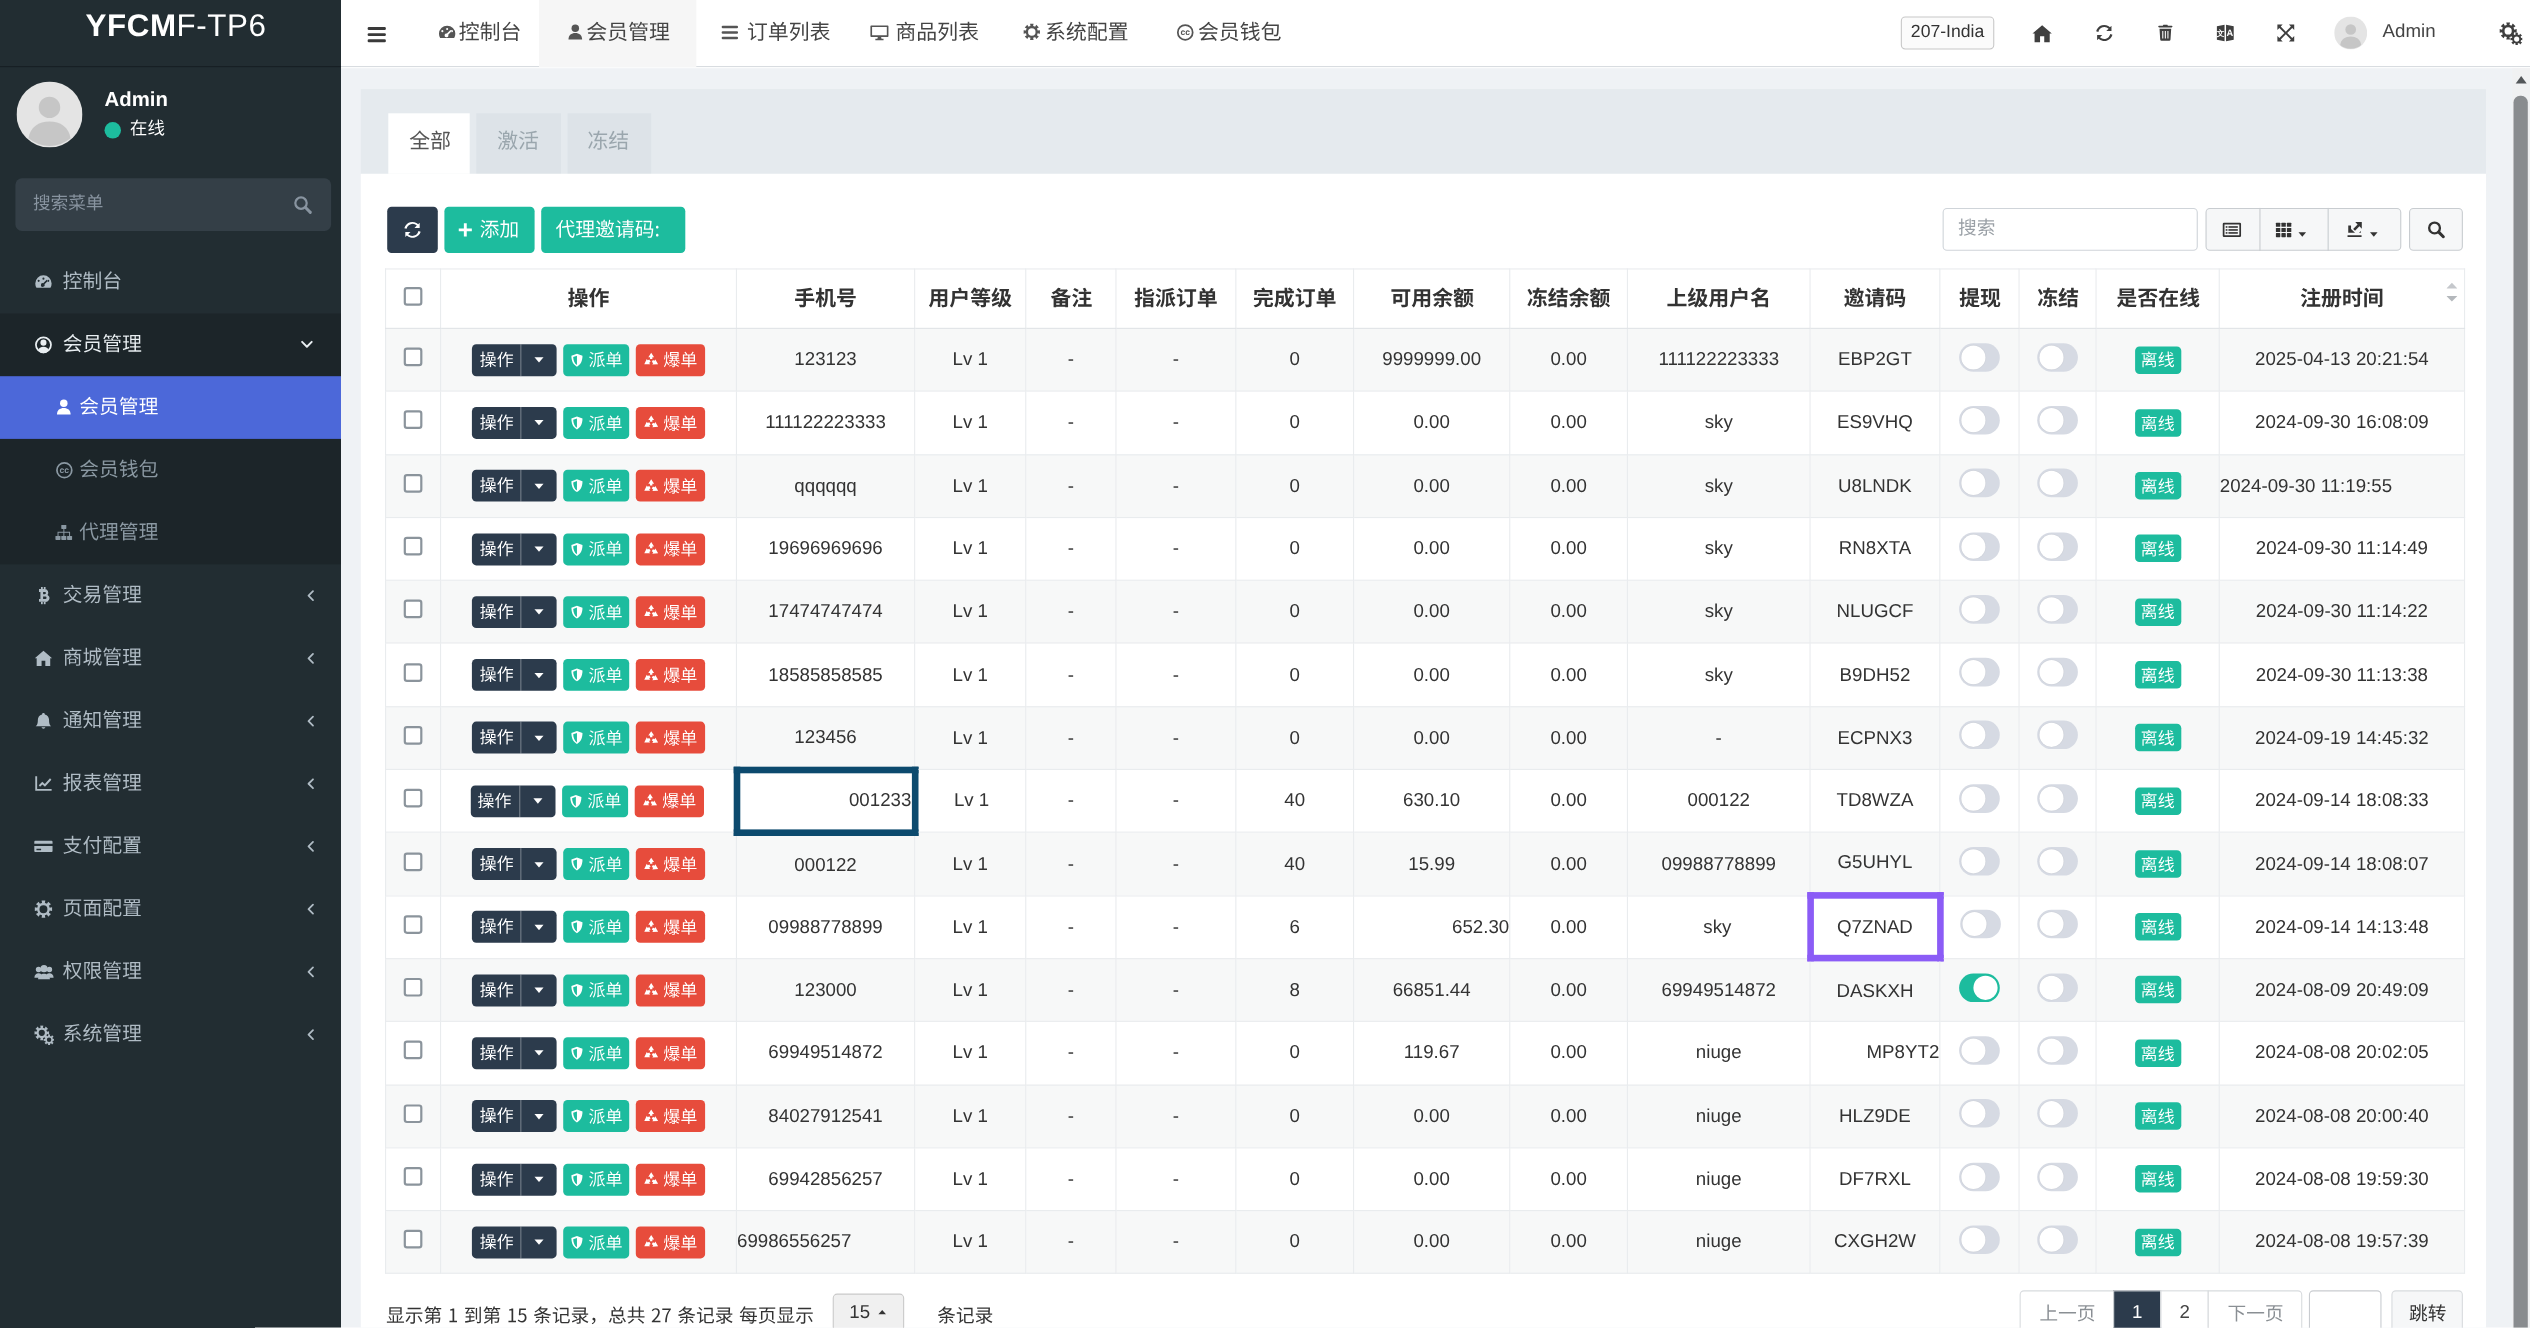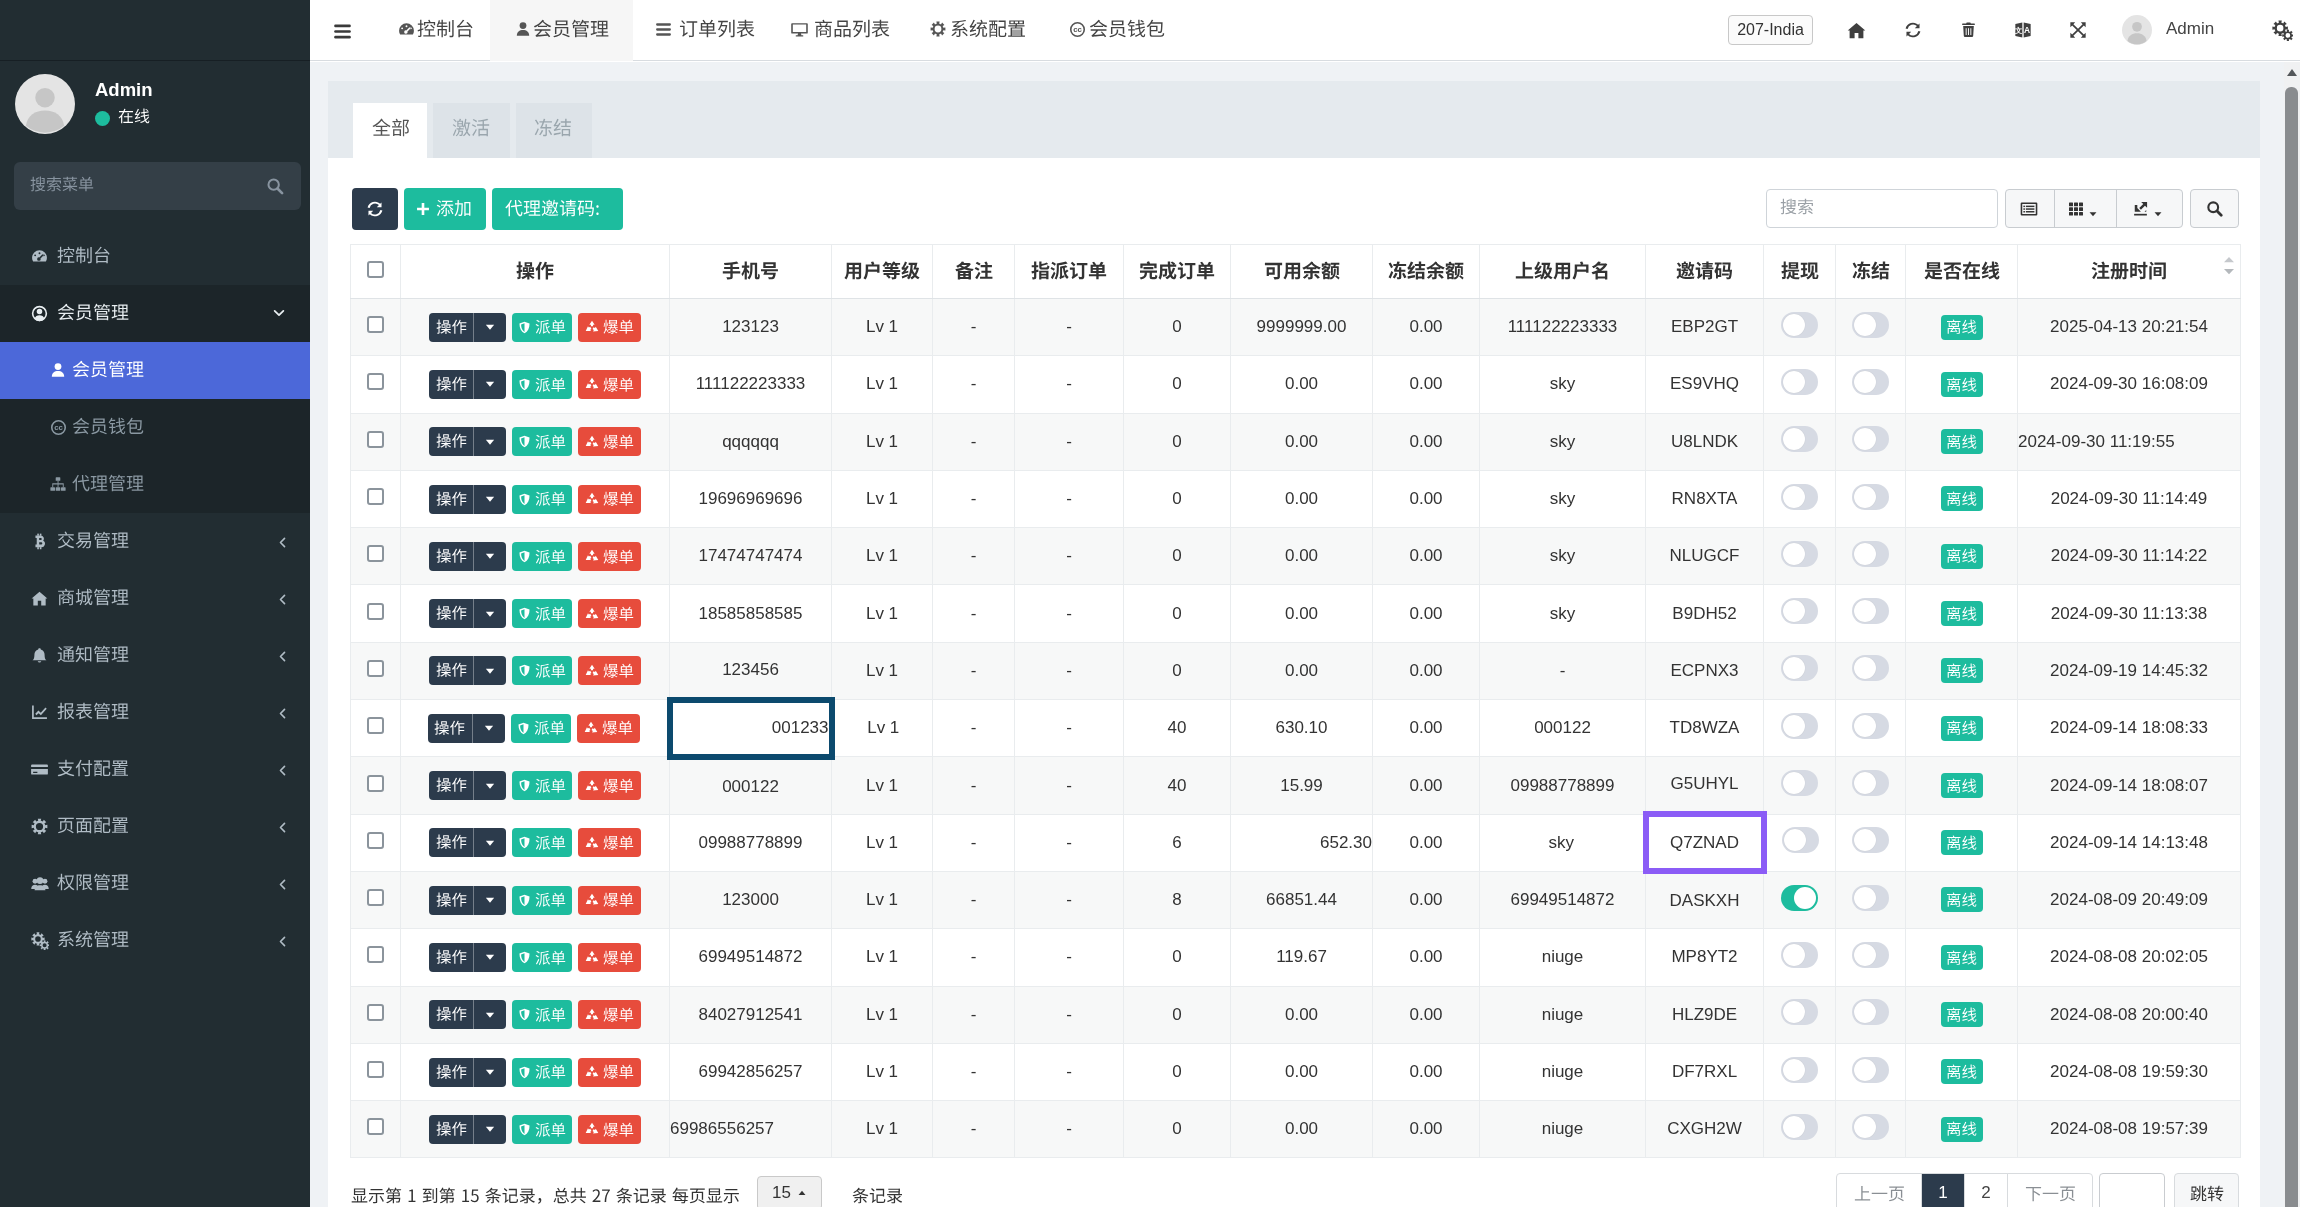--- a/index.html
+++ b/index.html
@@ -7,20 +7,21 @@
 .tgl{width:37px;height:26px;border-radius:13px;position:relative;display:inline-block}
 .tgl .kn{position:absolute;top:2px;width:22px;height:22px;border-radius:50%;background:#fff}
 .tgl.off{background:#d6dae3}.tgl.off .kn{left:2px;box-shadow:0 0 1px rgba(0,0,0,.15)}
 .tgl.on{background:#1dbc9e}.tgl.on .kn{right:2px}
 .cb{width:17px;height:17px;border:2px solid #8b949c;border-radius:3px;background:#fff;display:inline-block}
 .rbtn{display:inline-flex;align-items:center;justify-content:center;height:29px;border-radius:4px;color:#fff}
 .badge{display:inline-flex;align-items:center;justify-content:center;width:42px;height:25px;border-radius:4px;background:#1dbc9e;color:#fff}
 </style></head><body>
 <div style="position:absolute;left:0px;top:0px;width:310px;height:1207px;background:#222d32">
     <div style="position:absolute;left:0px;top:0px;width:310px;height:61px;border-bottom:1px solid #171f24;background:#222d32"></div>
+    <div style="position:absolute;left:5px;top:8px;width:310px;height:46px;text-align:center;color:#fff;font-size:28.5px;letter-spacing:0.5px"><span style="font-weight:bold">YFCM</span><span style="font-weight:300">F-TP6</span></div>
     <div style="position:absolute;left:15px;top:74px;width:60px;height:60px;"><svg width="60" height="60" viewBox="0 0 16 16" style="">
         <circle cx="8" cy="8" r="8" fill="#e4e4e4"></circle>
         <circle cx="8" cy="6.3" r="2.6" fill="#c6c6c6"></circle>
         <path d="M2.9 13.8 C3.3 11 5.4 9.7 8 9.7 C10.6 9.7 12.7 11 13.1 13.8 A8 8 0 0 1 2.9 13.8 Z" fill="#c6c6c6"></path>
       </svg></div>
     <div style="position:absolute;left:95px;top:79px;width:200px;height:22px;color:#fff;font-weight:bold;font-size:18.5px">Admin</div>
     <div style="position:absolute;left:95px;top:111px;width:15px;height:15px;background:#1dbc9e;border-radius:50%"></div>
     <div style="position:absolute;left:118px;top:108px;width:60px;height:20px;"><svg class="cj " width="32.0" height="16" viewBox="0 -880 2000 1000" fill="#fff">
         <use href="#g1"></use>
       </svg></div>
@@ -1031,21 +1032,21 @@
           </div>
         </td>
         <td style="border:1px solid #e9ecee;text-align:center">69949514872</td>
         <td style="border:1px solid #e9ecee;text-align:center">Lv 1</td>
         <td style="border:1px solid #e9ecee;text-align:center">-</td>
         <td style="border:1px solid #e9ecee;text-align:center">-</td>
         <td style="border:1px solid #e9ecee;text-align:center">0</td>
         <td style="border:1px solid #e9ecee;text-align:center">119.67</td>
         <td style="border:1px solid #e9ecee;text-align:center">0.00</td>
         <td style="border:1px solid #e9ecee;text-align:center">niuge</td>
-        <td style="border:1px solid #e9ecee;text-align:center">MP8YT2</td>
+        <td style="border:1px solid #e9ecee;text-align:right">MP8YT2</td>
         <td style="border:1px solid #e9ecee;text-align:center"><span class="tgl off"><span class="kn"></span></span></td>
         <td style="border:1px solid #e9ecee;text-align:center"><span class="tgl off"><span class="kn"></span></span></td>
         <td style="border:1px solid #e9ecee;text-align:center"><span class="badge">
             <svg class="cj " width="31.0" height="15.5" viewBox="0 -880 2000 1000" fill="#fff">
               <use href="#g41"></use>
             </svg>
           </span></td>
         <td style="border:1px solid #e9ecee;text-align:center">2024-08-08 20:02:05</td>
       </tr>
       <tr style="height:57.3px;background:#f7f8f8">

